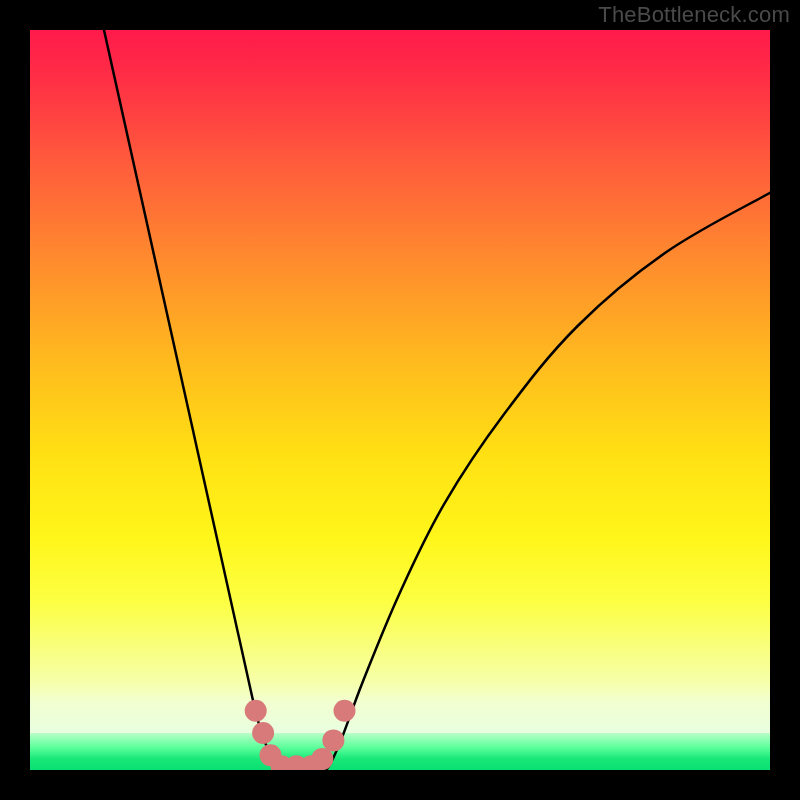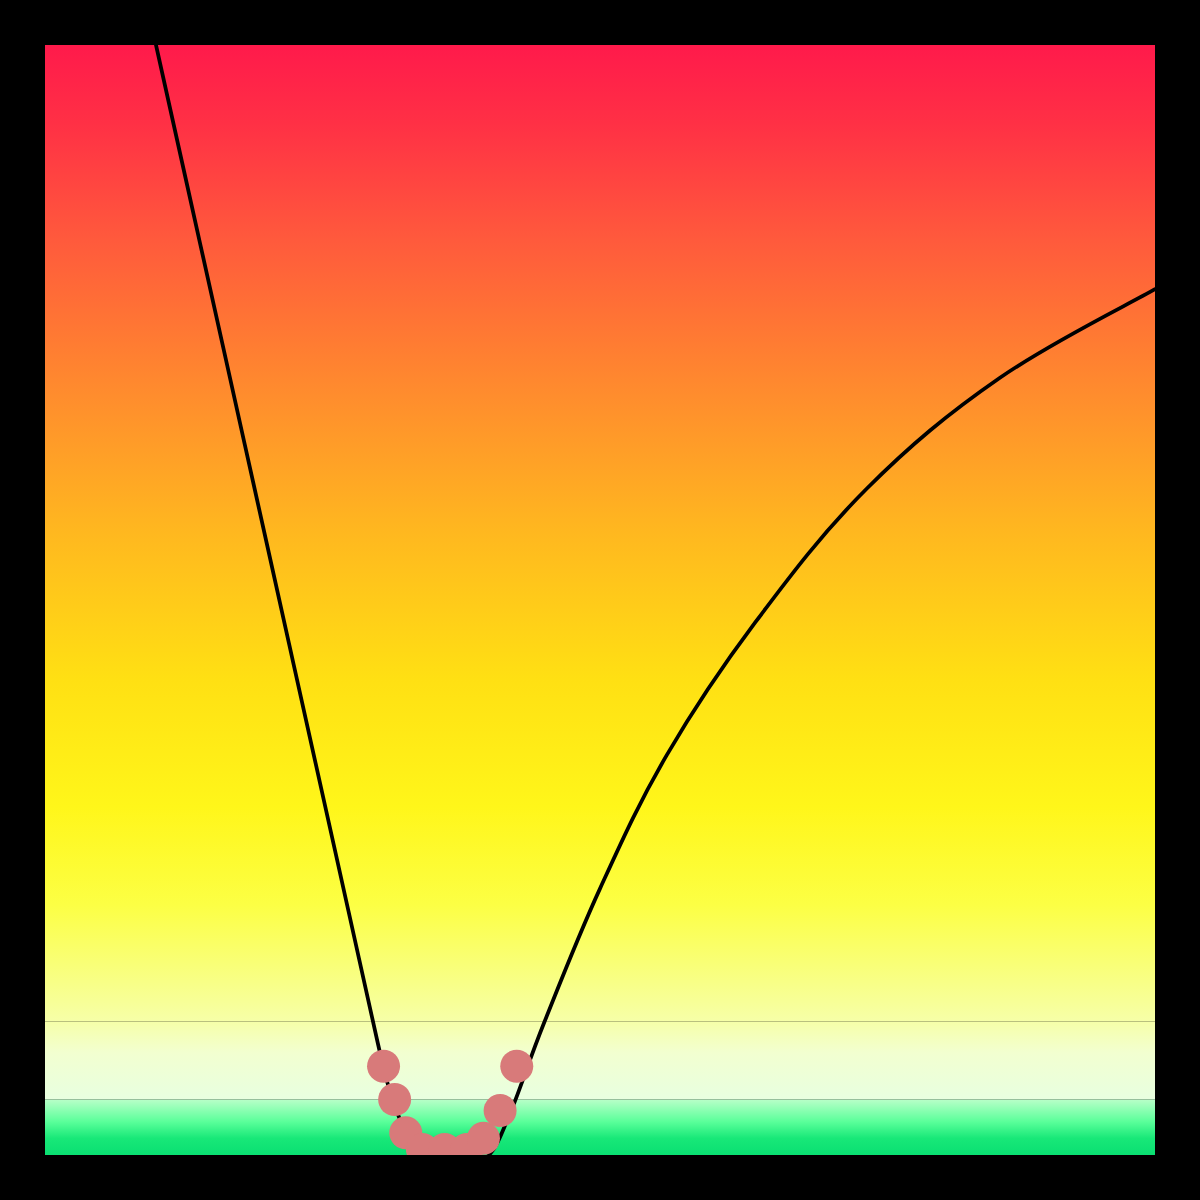--- a/index.html
+++ b/index.html
@@ -68,20 +68,21 @@
     font-family: Arial, Helvetica, sans-serif;
     font-size: 22px;
     color: #4a4a4a;
     letter-spacing: 0.2px;
   }
 </style>
 </head>
 <body>
 
 <div class="frame">
+  <div class="watermark">TheBottleneck.com</div>
 
   <div class="plot-area">
     <div class="gradient">
       <div class="grad-main"></div>
       <div class="grad-pale"></div>
       <div class="grad-green"></div>
     </div>
 
     <svg class="curve" viewBox="0 0 740 740" preserveAspectRatio="none">
       <g id="curve-group">

